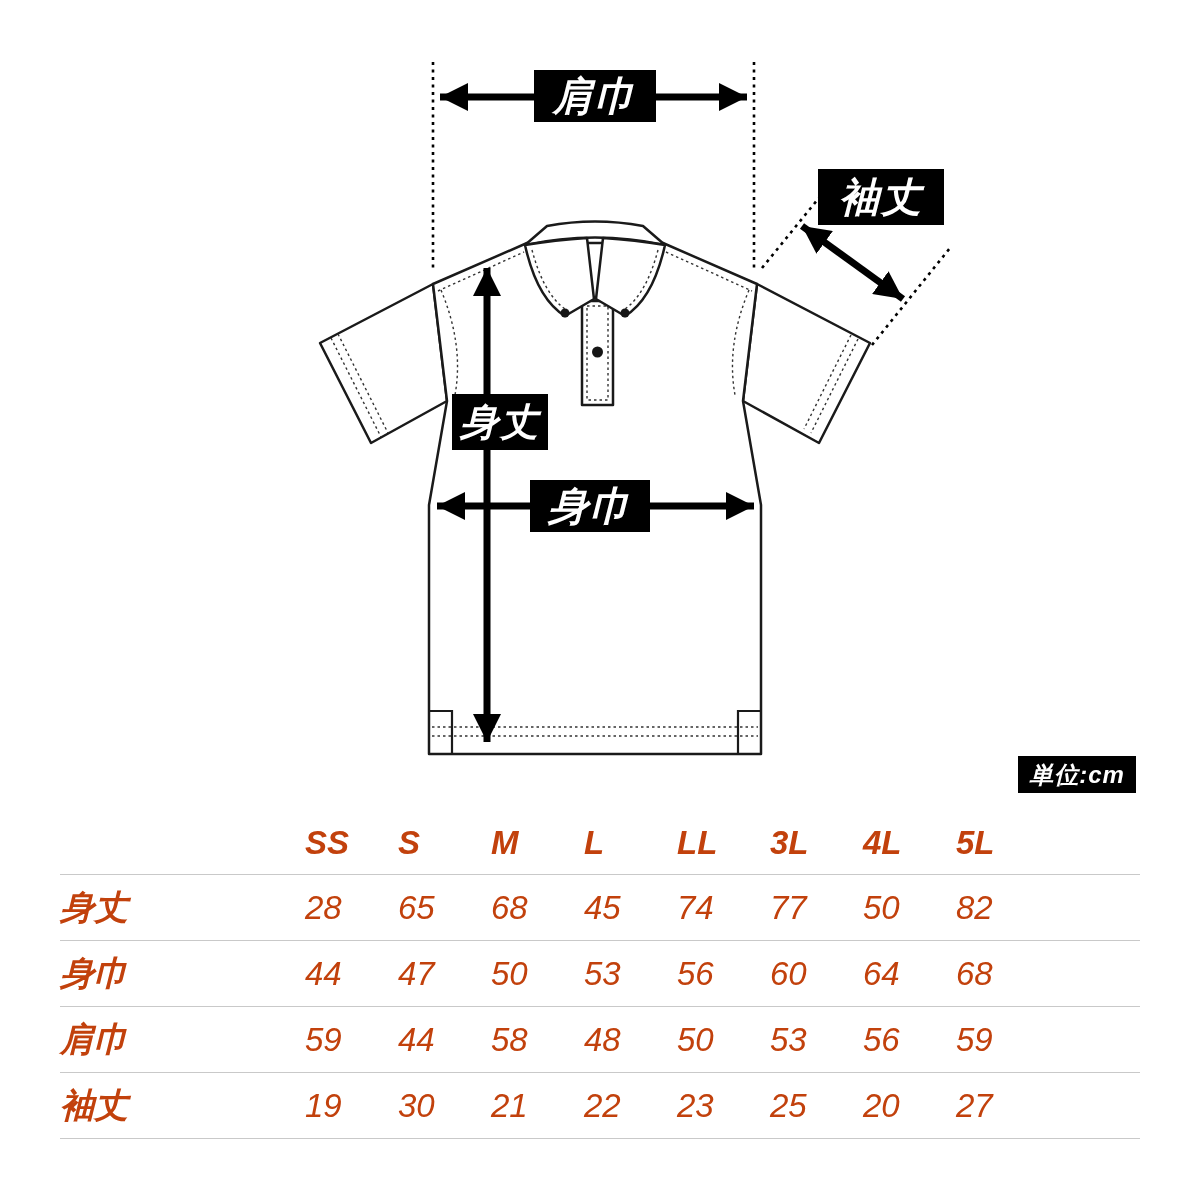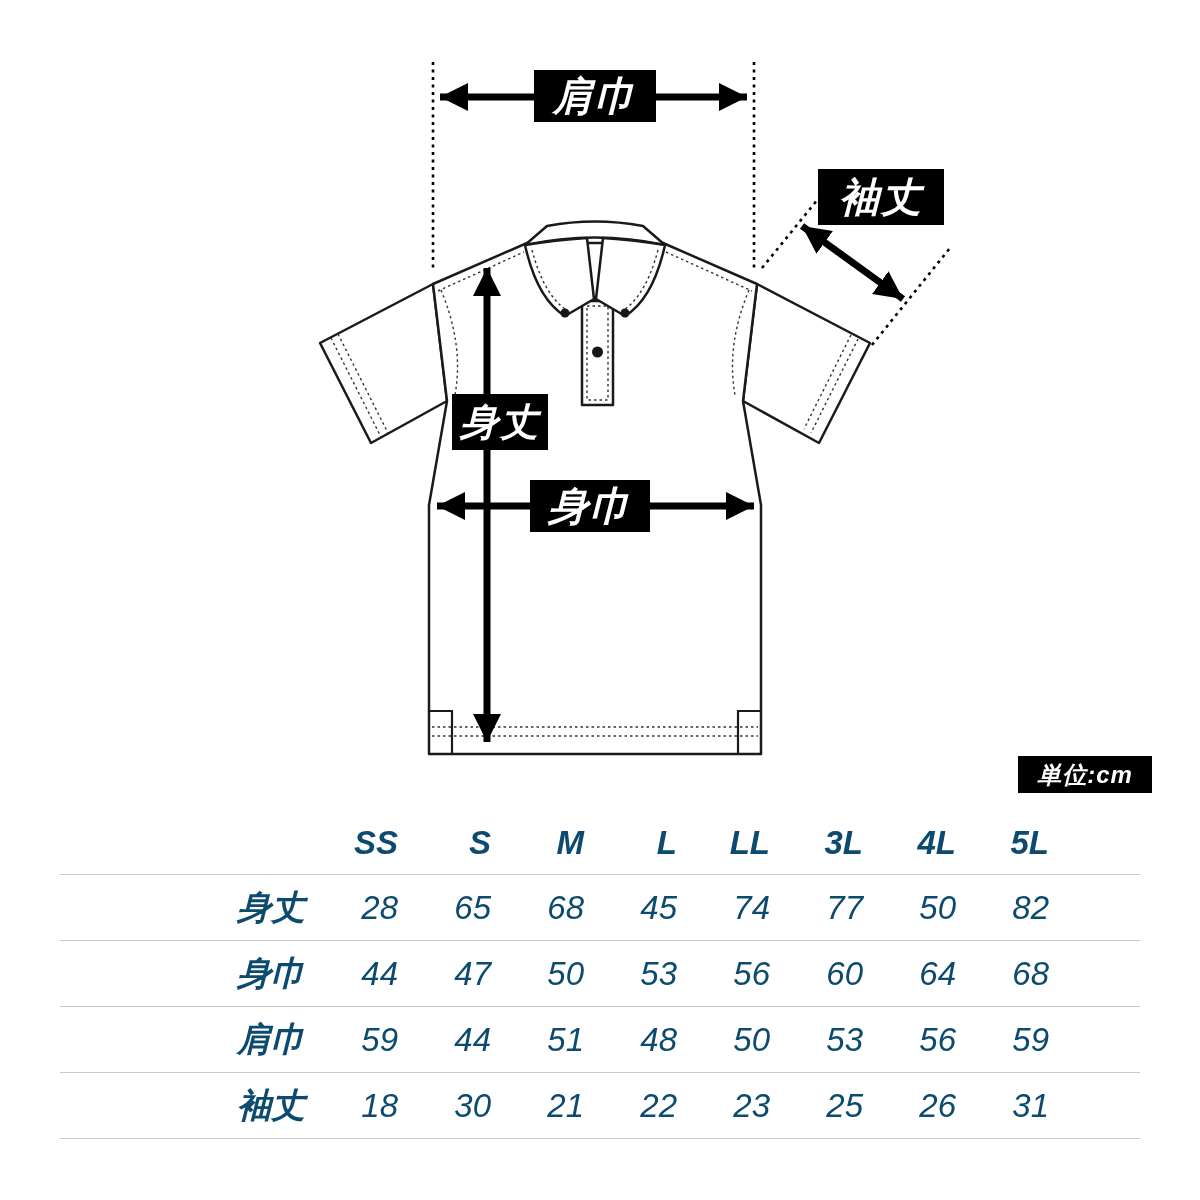--- a/index.html
+++ b/index.html
@@ -13,31 +13,31 @@
   .stitch{fill:none;stroke:#333;stroke-width:1.4;stroke-dasharray:2.5 3;}
   .guide{stroke:#000;stroke-width:2.6;stroke-dasharray:3 4.5;}
   .arrow{stroke:#000;stroke-width:7;}
   .btn{fill:#161616;stroke:none;}
   .mlabel{
     position:absolute;background:#000;color:#fff;font-weight:bold;
     display:flex;align-items:center;justify-content:center;
     font-size:40px;letter-spacing:2px;
   }
   .unit-badge{
-    position:absolute;left:1018px;top:756px;width:134px;height:37px;
+    position:absolute;left:1018px;top:756px;width:118px;height:37px;
     background:#000;color:#fff;font-weight:bold;font-size:24px;
     display:flex;align-items:center;justify-content:center;letter-spacing:1px;
   }
   .size-table{
     position:absolute;left:60px;top:812px;width:1080px;
     border-collapse:collapse;table-layout:fixed;
   }
   .size-table th,.size-table td{
-    text-align:right;vertical-align:middle;padding:0;height:65px;
-    font-size:33px;font-weight:normal;color:#0c4a6e;
+    text-align:left;vertical-align:middle;padding:0;height:65px;
+    font-size:33px;font-weight:normal;color:#c2410c;
   }
   .size-table thead th{font-weight:bold;height:62px;}
   .size-table .row-label{font-weight:bold;font-size:34px;}
   .size-table tbody tr{border-top:1px solid #c9c9c9;}
   .size-table tbody tr:last-child{border-bottom:1px solid #c9c9c9;}
 </style>
 </head>
 <body>
 
 <div class="canvas">
@@ -157,36 +157,36 @@
         <td>56</td>
         <td>60</td>
         <td>64</td>
         <td>68</td>
         <td></td>
       </tr>
       <tr>
         <td class="row-label">肩巾</td>
         <td>59</td>
         <td>44</td>
-        <td>51</td>
+        <td>58</td>
         <td>48</td>
         <td>50</td>
         <td>53</td>
         <td>56</td>
         <td>59</td>
         <td></td>
       </tr>
       <tr>
         <td class="row-label">袖丈</td>
-        <td>18</td>
+        <td>19</td>
         <td>30</td>
         <td>21</td>
         <td>22</td>
         <td>23</td>
         <td>25</td>
-        <td>26</td>
-        <td>31</td>
+        <td>20</td>
+        <td>27</td>
         <td></td>
       </tr>
     </tbody>
   </table>
 
 </div>
 
 </body></html>

